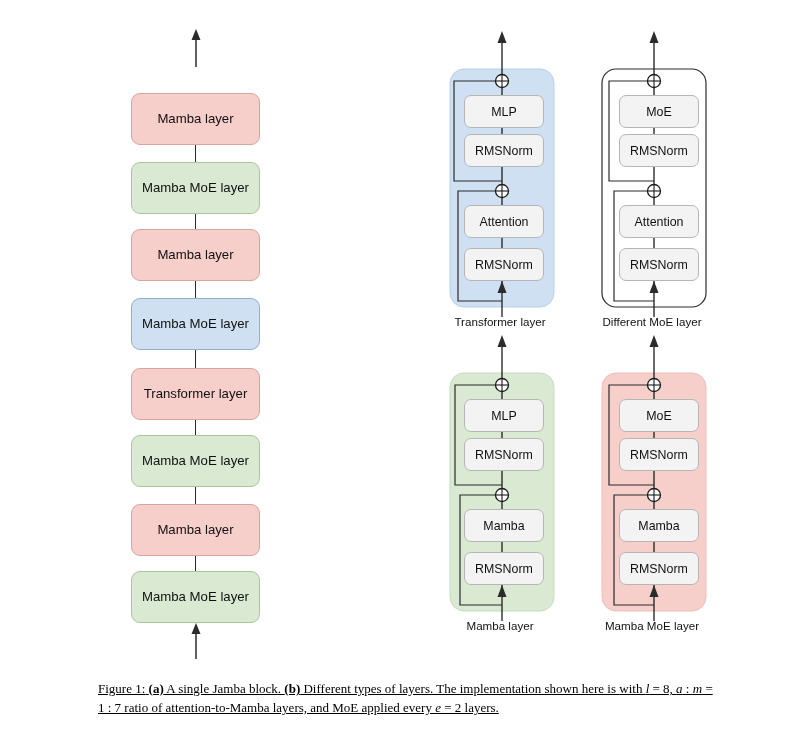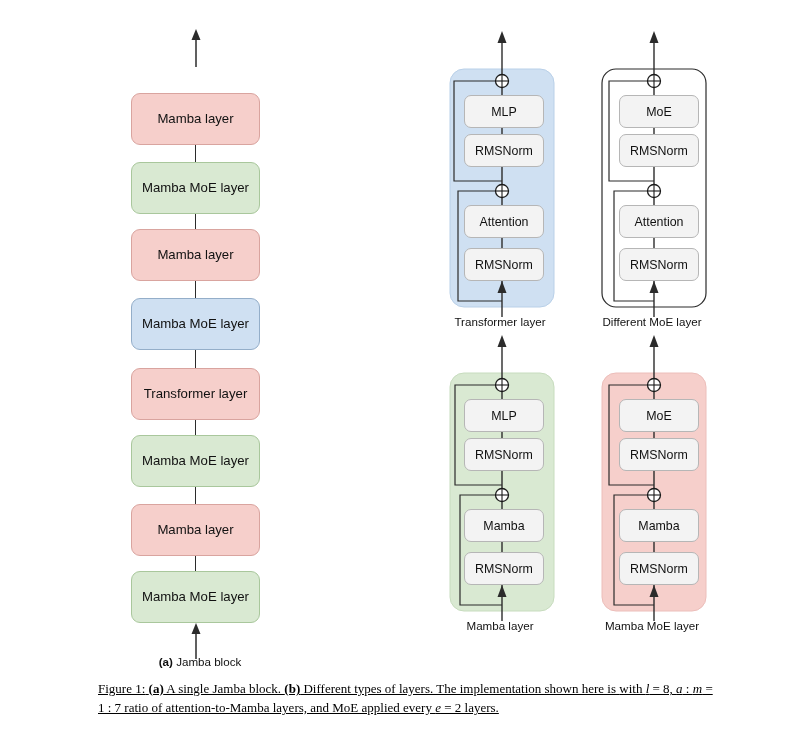--- a/index.html
+++ b/index.html
@@ -106,23 +106,20 @@
     <div class="blk green" style="position:absolute;left:131px;top:570px;">
       <span>Mamba MoE layer</span>
     </div>
 
     <svg width="30" height="36" style="position:absolute;left:182px;top:622px;">
       <line x1="14" y1="36" x2="14" y2="8" stroke="#2b2b2b" stroke-width="1.5"></line>
       <polygon points="14,0 9.5,11 18.5,11" fill="#2b2b2b"></polygon>
     </svg>
   </div>
 
-  <div class="capA">
-    <b>(a)</b><span> Jamba block</span>
-  </div>
 
   <div class="panel" style="left:440px;top:28px;width:120px;height:300px;">
     <svg width="120" height="300" style="position:absolute;left:0;top:0;">
       <rect x="10" y="40" width="104" height="238" rx="14" ry="14" fill="#cfe0f2" stroke="#b9d0e8" stroke-width="1"></rect>
 
       <line x1="62" y1="288" x2="62" y2="12" stroke="#2b2b2b" stroke-width="1.4"></line>
       <polygon points="62,2 57.5,14 66.5,14" fill="#2b2b2b"></polygon>
 
       <polygon points="62,252 57.5,264 66.5,264" fill="#2b2b2b"></polygon>
 

